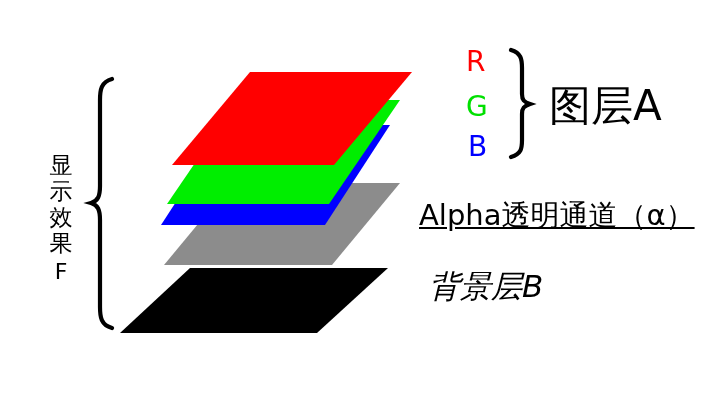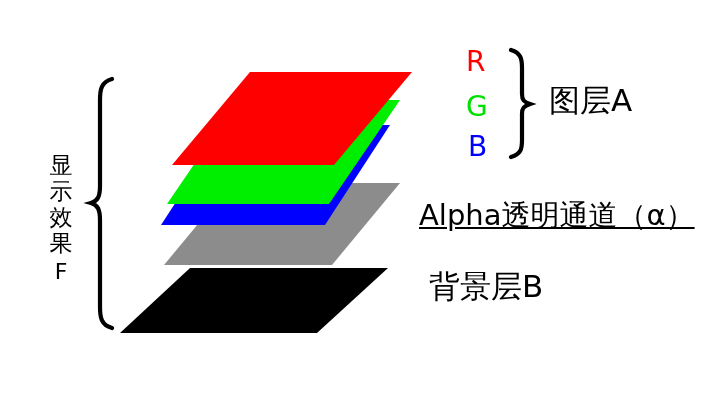--- a/index.html
+++ b/index.html
@@ -36,32 +36,33 @@
     font-weight: 400;
     font-family: "DejaVu Sans", "Liberation Sans", sans-serif;
   }
   #chan-r { left: 466px; top: 48px; color: #ff0000; }
   #chan-g { left: 466px; top: 93px; color: #00e000; }
   #chan-b { left: 468px; top: 133px; color: #0000ff; }
 
   
   #label-layer-a {
     left: 549px; top: 85px;
-    font-size: 31px;
+    font-size: 42px;
     text-align: right;
   }
   #label-alpha {
     left: 419px; top: 201px;
     font-size: 29px;
     letter-spacing: 0px;
     text-decoration: underline;
   }
   #label-background {
     left: 429px; top: 271px;
     font-size: 31px;
+    font-style: italic;
   }
 
   
   #label-display-effect {
     left: 44px;
     top: 152px;
     width: 34px;
     text-align: center;
     font-size: 23px;
     line-height: 26px;

